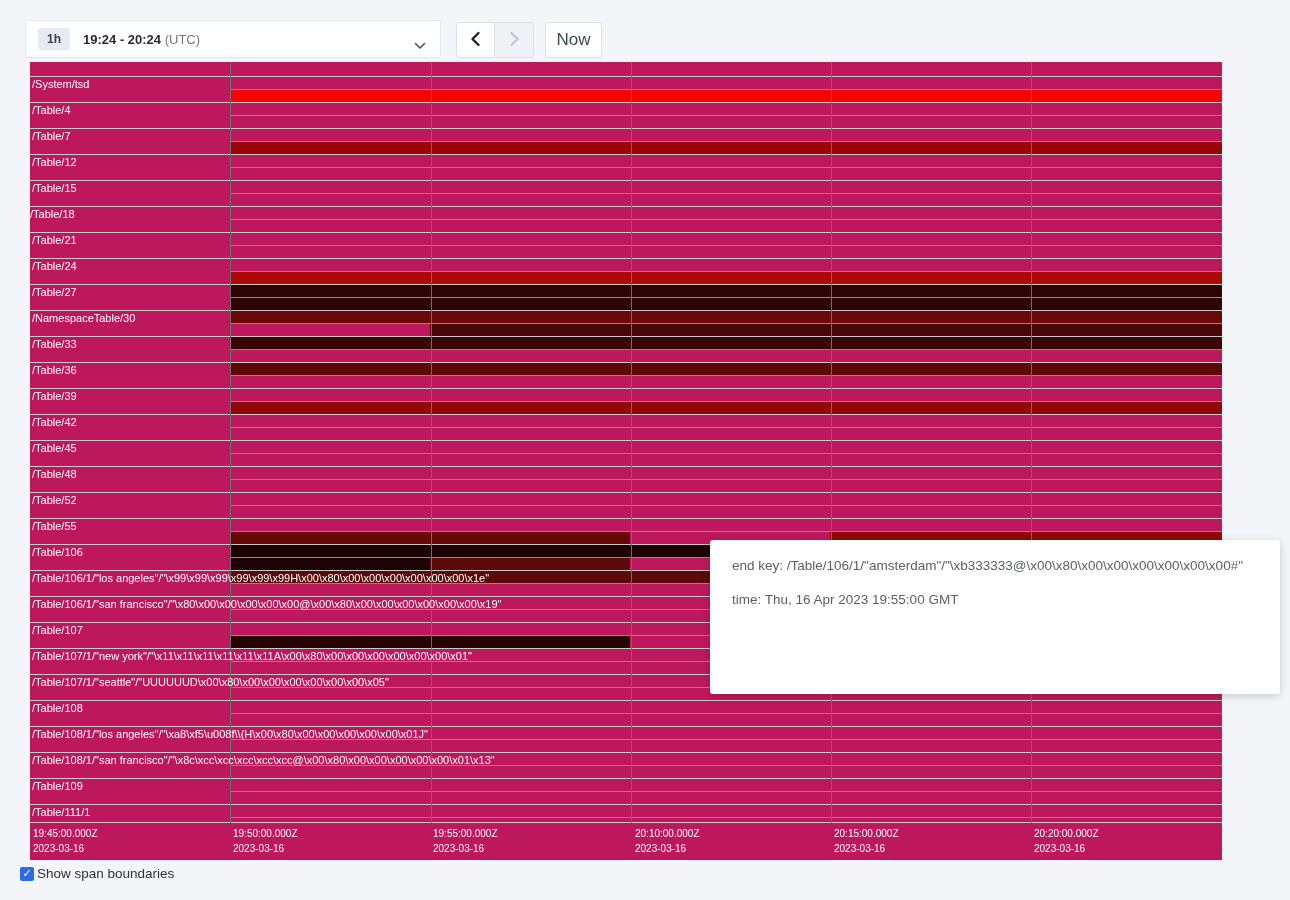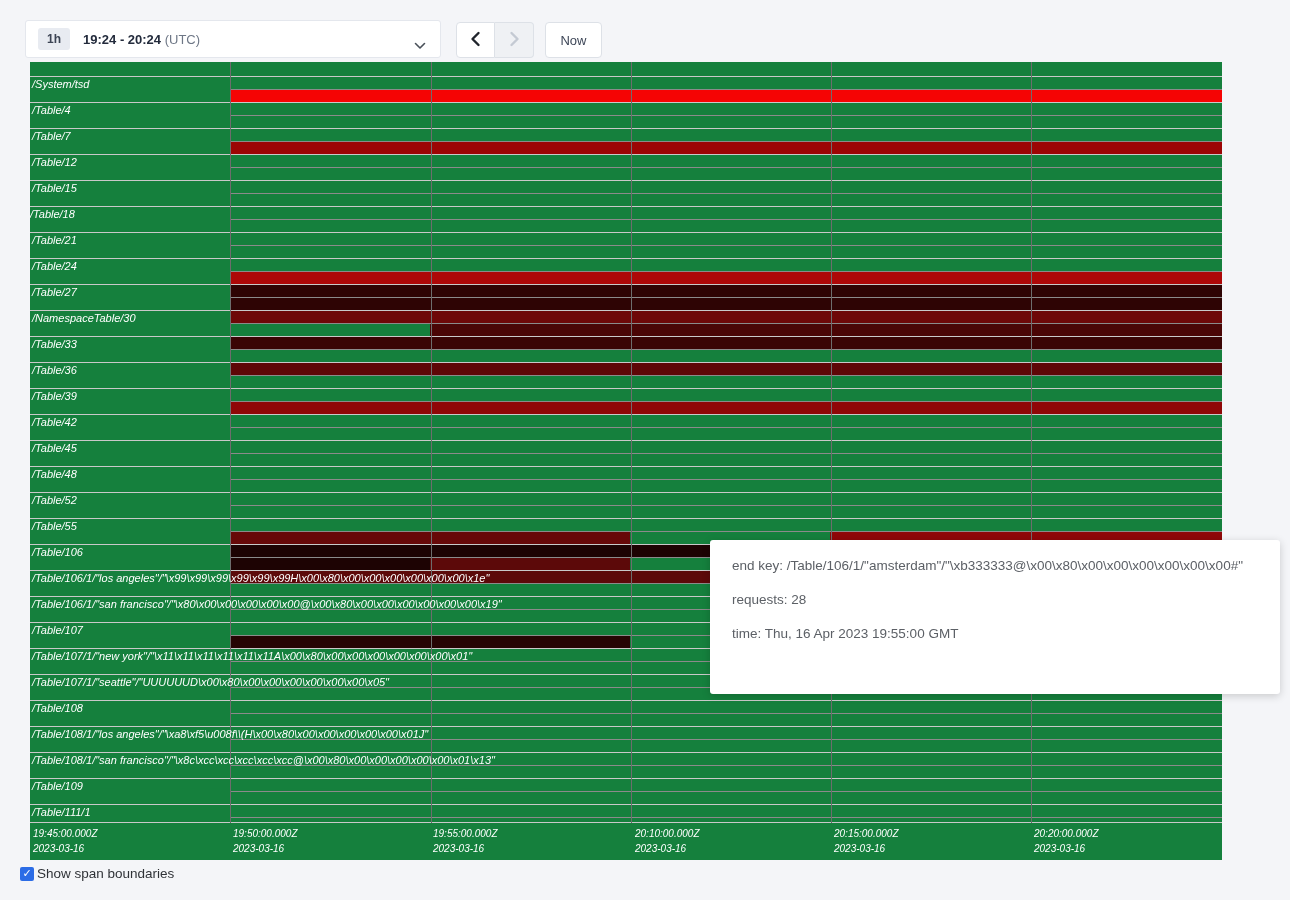--- a/index.html
+++ b/index.html
@@ -12,25 +12,25 @@
     font-weight:bold;color:#3c4454;line-height:12px;}
   .range-text{margin-left:13px;font-size:13px;font-weight:bold;color:#232b3c;}
   .utc{color:#6e7786;font-weight:normal;}
   .picker-chev{position:absolute;right:14px;top:15px;}
   .navgroup{position:absolute;left:456px;top:22px;height:36px;display:flex;}
   .navgroup .nbtn{width:39px;height:36px;background:#fff;border:1px solid #dde1e7;display:flex;
     align-items:center;justify-content:center;padding:0;cursor:pointer;box-sizing:border-box;}
   .nbtn.prev{border-radius:4px 0 0 4px;}
   .nbtn.next{border-radius:0 4px 4px 0;border-left:none;background:#eff1f4;cursor:default;}
   .nowbtn{position:absolute;left:545px;top:22px;width:57px;height:36px;background:#fff;
-    border:1px solid #dde1e7;border-radius:4px;font-size:13px;color:#3d4657;font-weight:500;
+    border:1px solid #dde1e7;border-radius:4px;font-size:17px;color:#3d4657;font-weight:500;
     font-family:"Liberation Sans",sans-serif;cursor:pointer;}
 
   
-  .viz{position:absolute;left:30px;top:62px;width:1192px;height:798px;background:#15803d;font-style:italic;}
+  .viz{position:absolute;left:30px;top:62px;width:1192px;height:798px;background:#be185d;}
   .plot{position:absolute;left:0;top:0;width:1192px;height:761px;overflow:hidden;}
   .band{position:absolute;}
   .hline{position:absolute;height:1px;background:#c9c9c9;}
   .hline.minor{background:#8b8b8b;}
   .vline{position:absolute;width:1px;background:#6d6d6d;}
   .rowlabel{position:absolute;color:#fff;font-size:11px;line-height:11px;white-space:nowrap;}
   .axis{position:absolute;left:0;top:761px;width:1192px;height:37px;}
   .tick{position:absolute;top:3px;color:#fff;font-size:10px;line-height:15px;white-space:nowrap;}
 
   
@@ -212,20 +212,19 @@
       </div>
       <div class="tick" style="left: 1004px;">
         <div>20:20:00.000Z</div>
         <div>2023-03-16</div>
       </div>
     </div>
 </div>
 
 <div class="tooltip">
   <div>end key: /Table/106/1/"amsterdam"/"\xb333333@\x00\x80\x00\x00\x00\x00\x00\x00#"</div>
-  <div>requests: 28</div>
   <div>time: Thu, 16 Apr 2023 19:55:00 GMT</div>
 </div>
 
 <label class="footer">
   <span class="cbox">✓</span>
   <span class="cblabel">Show span boundaries</span>
 </label>
 
 </body></html>

